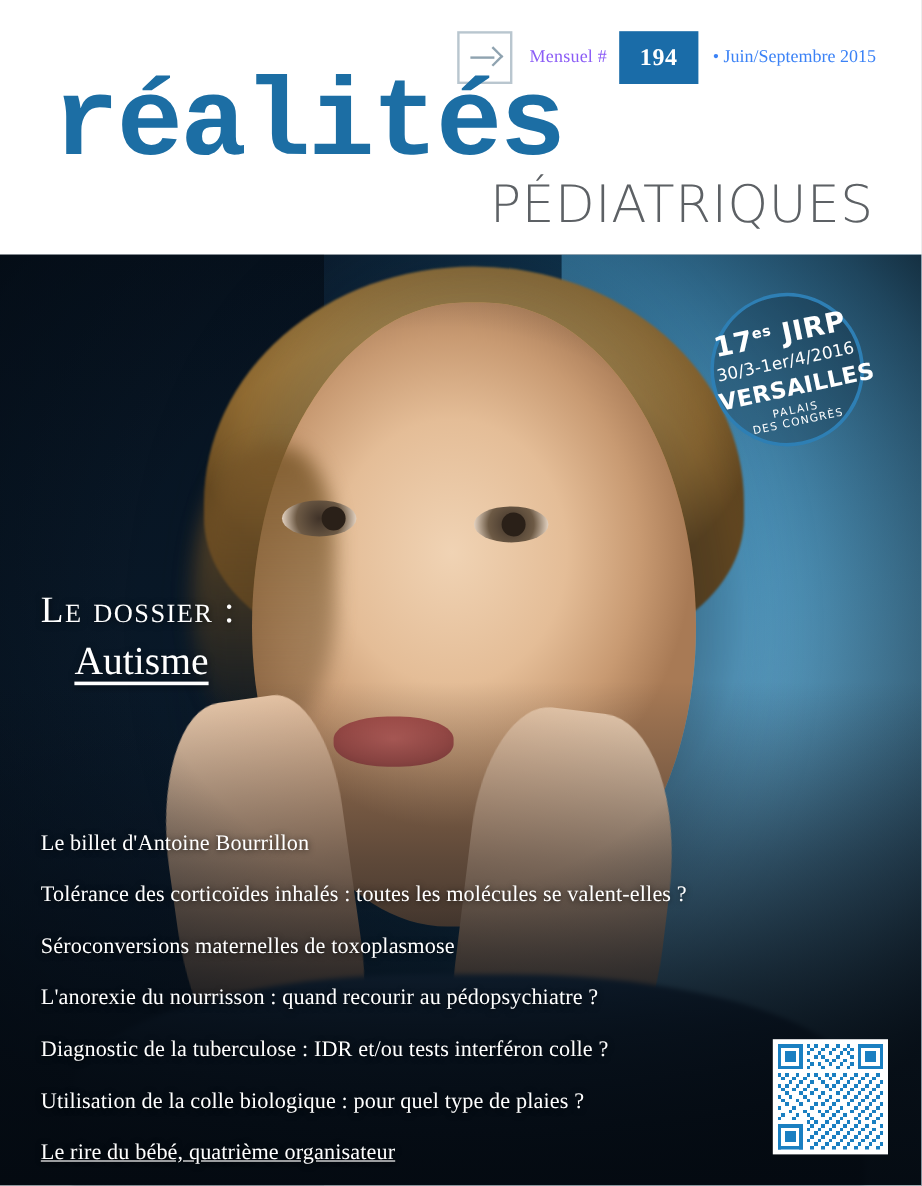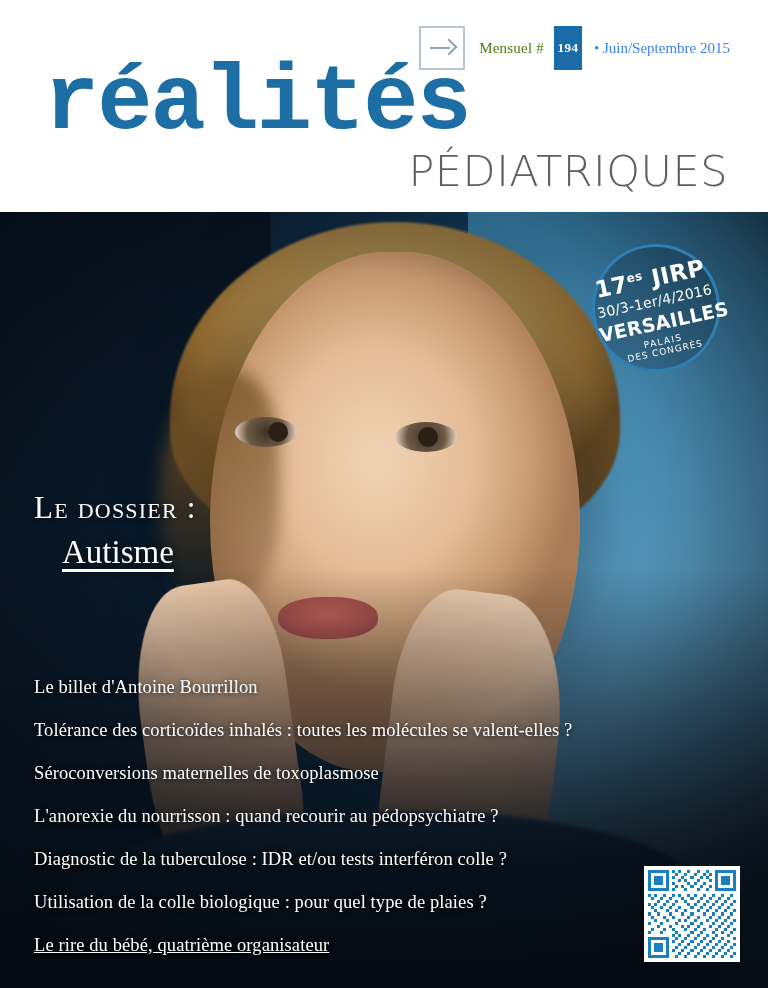--- a/index.html
+++ b/index.html
@@ -60,34 +60,34 @@
     position: absolute;
     left: 22px; top: 13px;
     width: 10px; height: 10px;
     border-top: 2px solid #8fa3b0;
     border-right: 2px solid #8fa3b0;
     transform: rotate(45deg);
   }
   .mensuel {
     font-family: "Liberation Serif", serif;
     font-size: 15px;
-    color: #4d7c0f;
+    color: #8b5cf6;
     letter-spacing: 0.2px;
     margin-right: 10px;
   }
   .issue-number-box {
     background: #1a6ca8;
     color: #ffffff;
-    width: 28px;
+    width: 66px;
     height: 44px;
     display: flex;
     align-items: center;
     justify-content: center;
     font-family: "Liberation Serif", serif;
-    font-size: 13px;
+    font-size: 20px;
     font-weight: bold;
     letter-spacing: 0.5px;
   }
   .issue-date {
     font-family: "Liberation Serif", serif;
     font-size: 15px;
     color: #3b82f6;
     margin-left: 12px;
   }
 
@@ -303,21 +303,21 @@
     text-decoration: underline;
     text-underline-offset: 6px;
     text-shadow: 0 1px 6px rgba(0,0,0,0.6);
     margin-left: 28px;
   }
 
   
   .headlines {
     position: absolute;
     left: 34px;
-    bottom: 32px;
+    bottom: 16px;
     width: 600px;
     z-index: 4;
   }
   .headline {
     font-family: "Liberation Serif", serif;
     font-size: 18.5px;
     color: #ffffff;
     margin-bottom: 22px;
     text-shadow: 0 1px 5px rgba(0,0,0,0.75);
     letter-spacing: 0.1px;

